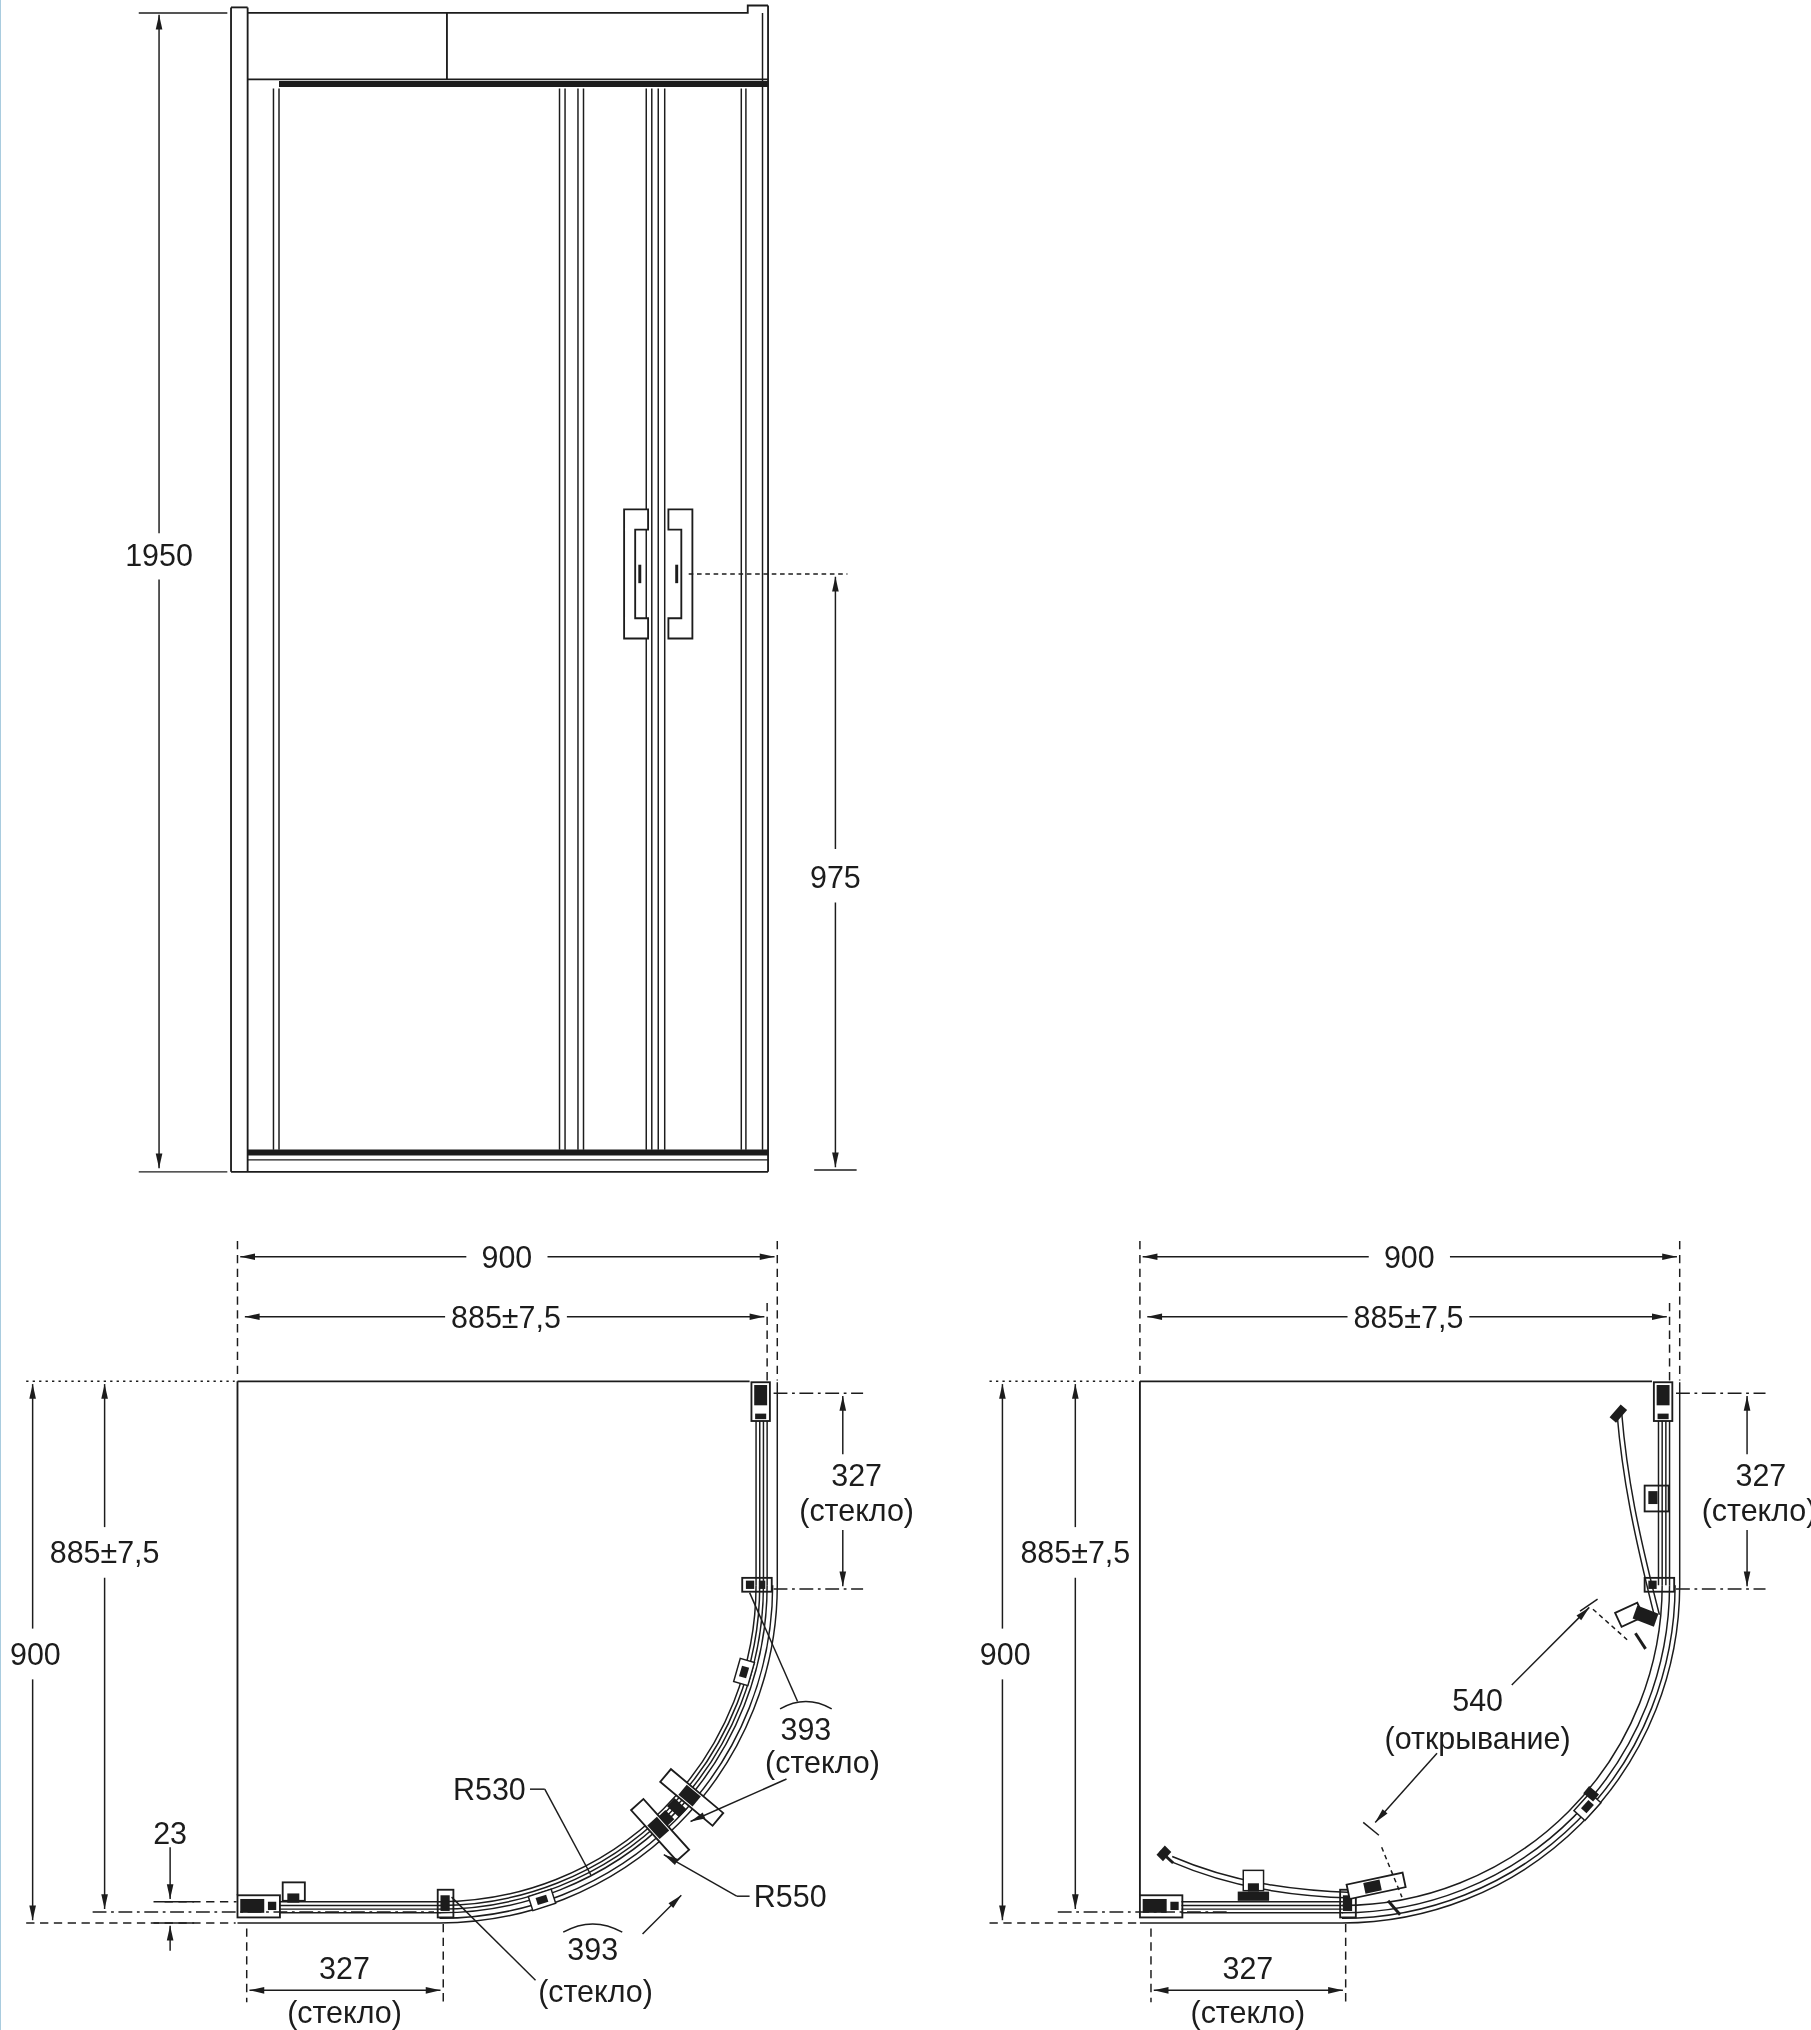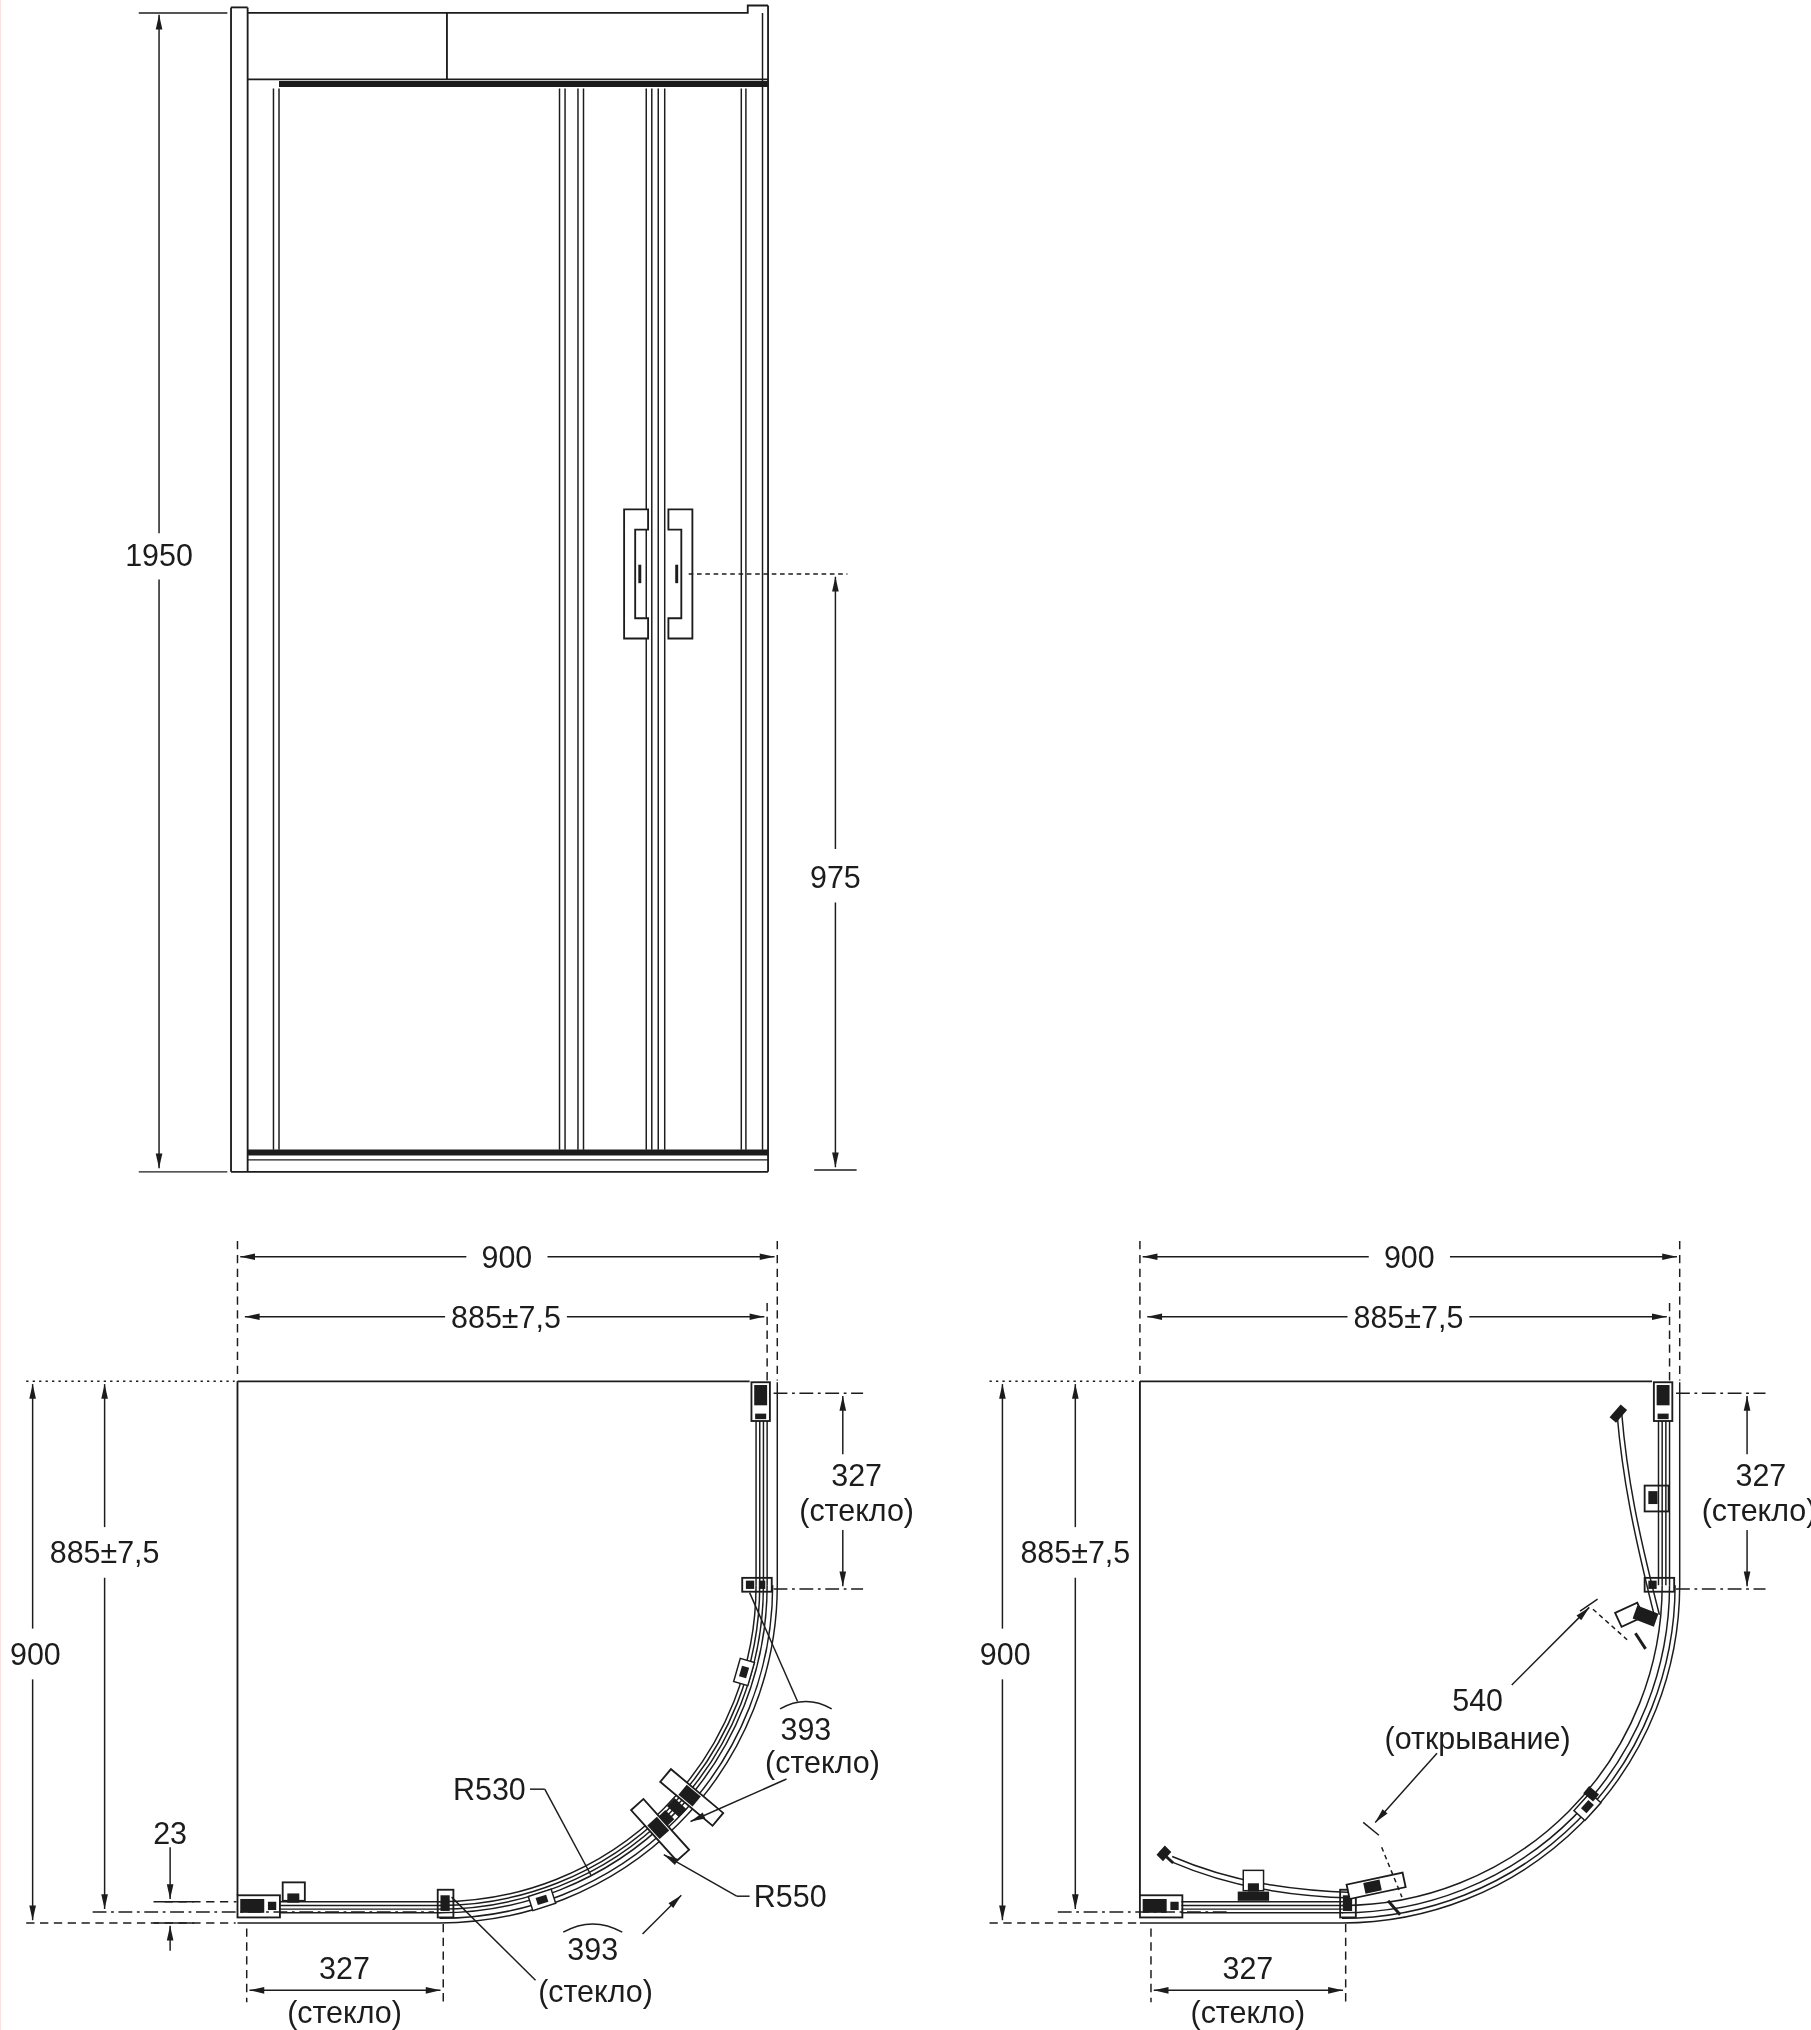--- a/index.html
+++ b/index.html
@@ -1,16 +1,16 @@
 <!DOCTYPE html>
 <html style="font-size:14.8px"><head>
 <meta charset="utf-8">
 <style>
   html,body{margin:0;padding:0;background:#fff}
-  .page{width:1812px;height:2030px;background:#fca5a5;position:relative}
+  .page{width:1812px;height:2030px;background:#0369a1;position:relative}
   svg{display:block}
   .s{stroke:#1c1c1c;stroke-width:2;fill:none;stroke-linecap:butt;stroke-linejoin:miter}
   .s1{stroke-width:1.6}
   .s3{stroke-width:3.2}
   .thick{stroke-width:6.5}
   .f{fill:#1c1c1c;stroke:none}
   .wf{fill:#ffffff}
   .dash{stroke-dasharray:9 6}
   .dsm{stroke-dasharray:5 4}
   .dot{stroke-dasharray:2.5 4.5}

